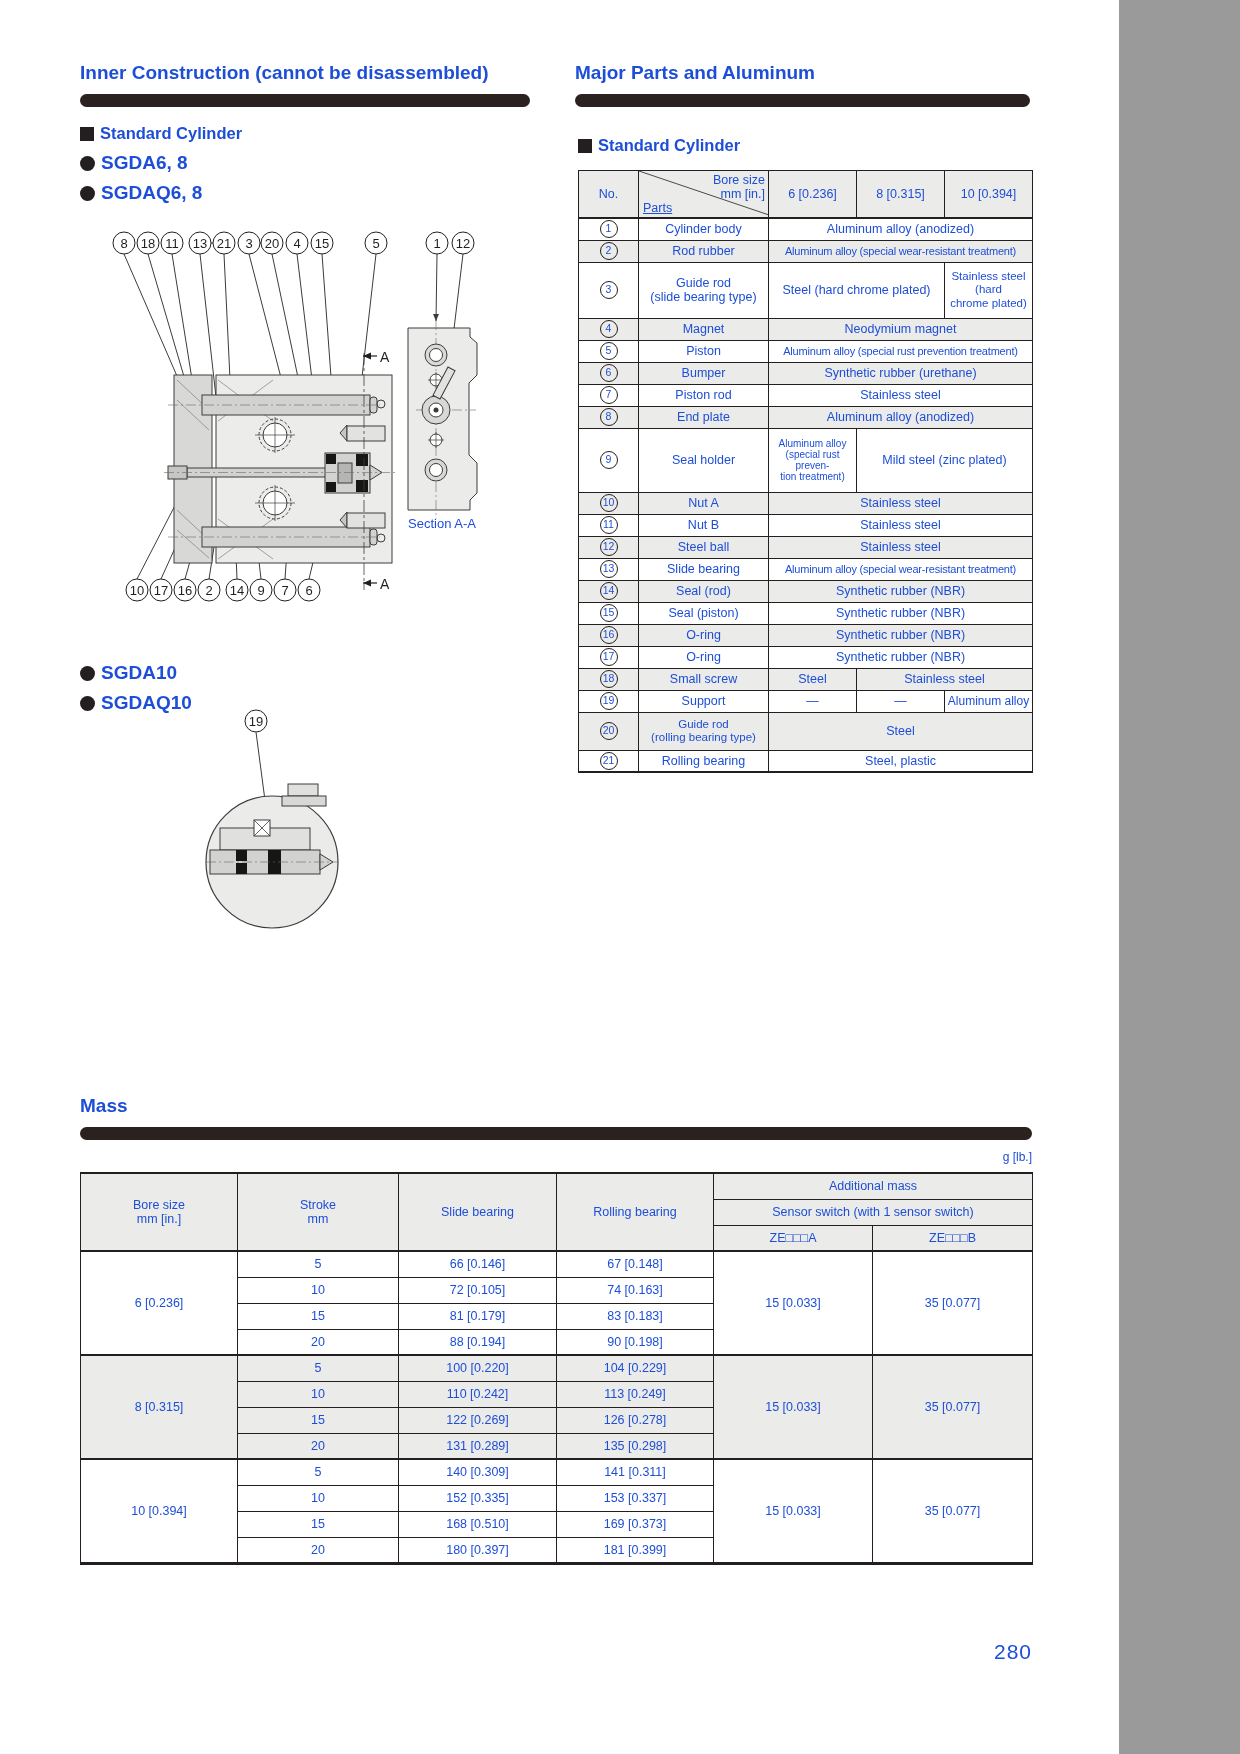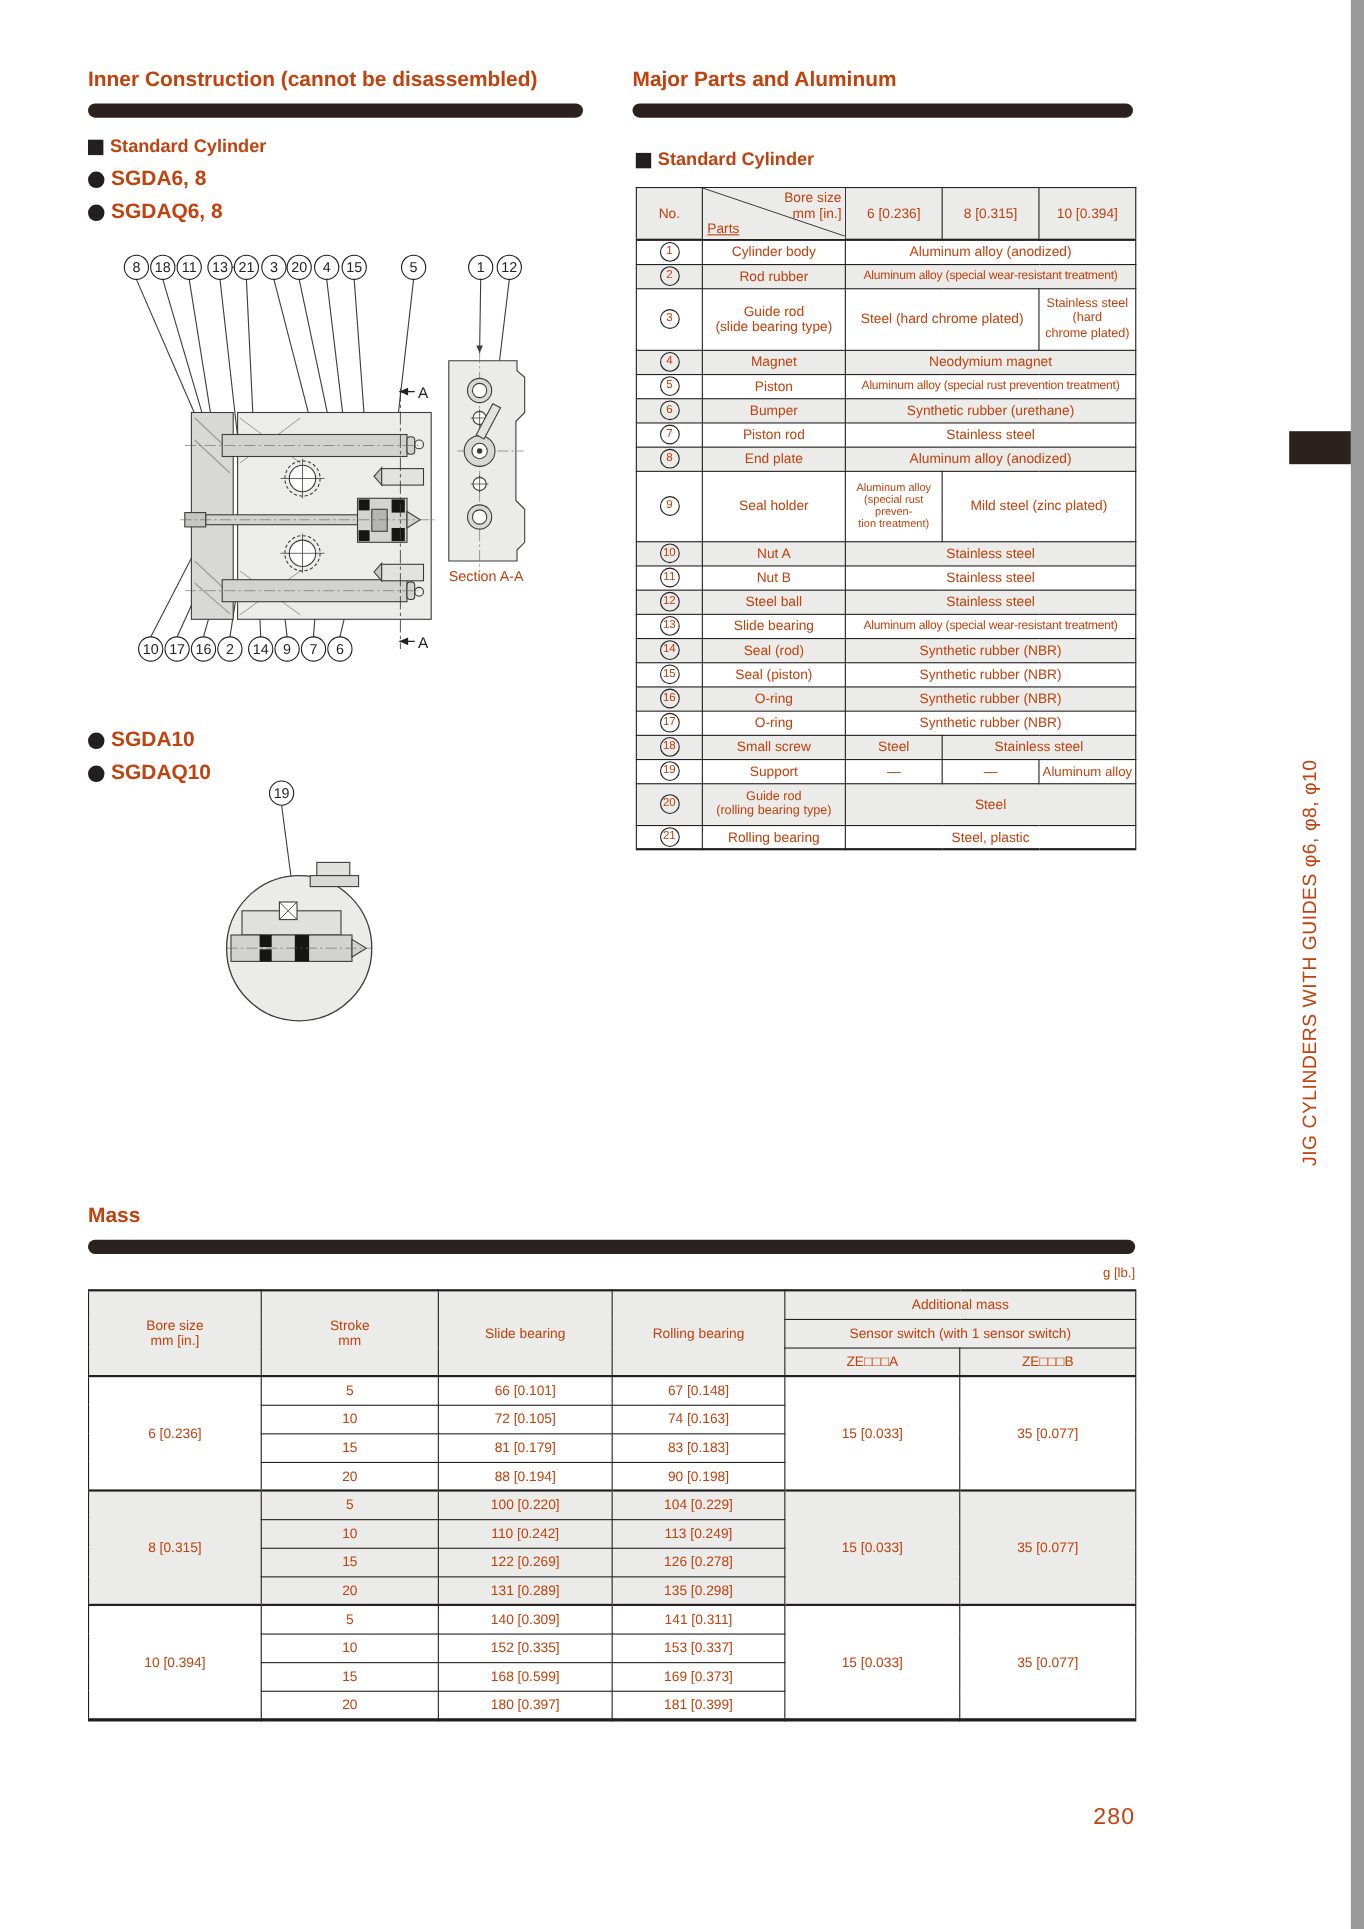--- a/index.html
+++ b/index.html
@@ -1,17 +1,17 @@
 <!DOCTYPE html>
 <html><head>
 <meta charset="utf-8">
 <style>
   html,body{margin:0;padding:0;background:#9a9a9a;}
-  .page{position:relative;width:1228px;height:1754px;background:#ffffff;
-        font-family:"Liberation Sans","DejaVu Sans",sans-serif;color:#c2410c;overflow:hidden;}
+  .page{position:relative;width:1119px;height:1754px;background:#ffffff;
+        font-family:"Liberation Sans","DejaVu Sans",sans-serif;color:#1d4ed8;overflow:hidden;}
   .abs{position:absolute;}
   .sec-title{font-size:19px;font-weight:bold;letter-spacing:0px;}
   .sec-bar{height:13px;background:#2b2220;border-radius:7px;}
   .sub-head{font-size:16.5px;font-weight:bold;display:flex;align-items:center;gap:6px;}
   .sq{width:14px;height:14px;background:#231f20;display:inline-block;}
   .model{font-size:19px;font-weight:bold;display:flex;align-items:center;gap:6px;}
   .dot{width:15px;height:15px;background:#231f20;border-radius:50%;display:inline-block;}
 
   
   table{border-collapse:collapse;}
@@ -437,21 +437,21 @@
       </tr>
       <tr style="height:26px;">
         <th>ZE□□□A</th>
         <th>ZE□□□B</th>
       </tr>
     </thead>
     <tbody>
       <tr style="height:26px;">
         <td rowspan="4" class="bold">6 [0.236]</td>
         <td>5</td>
-          <td>66 [0.101]</td>
+          <td>66 [0.146]</td>
           <td>67 [0.148]</td>
         <td rowspan="4">15 [0.033]</td>
         <td rowspan="4">35 [0.077]</td>
       </tr>
       <tr style="height:26px;">
           <td>10</td>
           <td>72 [0.105]</td>
           <td>74 [0.163]</td>
         </tr>
       <tr style="height:26px;">
@@ -497,21 +497,21 @@
         <td rowspan="4" class="gsep">15 [0.033]</td>
         <td rowspan="4" class="gsep">35 [0.077]</td>
       </tr>
       <tr style="height:26px;">
           <td>10</td>
           <td>152 [0.335]</td>
           <td>153 [0.337]</td>
         </tr>
       <tr style="height:26px;">
           <td>15</td>
-          <td>168 [0.599]</td>
+          <td>168 [0.510]</td>
           <td>169 [0.373]</td>
         </tr>
       <tr style="height:26px;">
           <td>20</td>
           <td>180 [0.397]</td>
           <td>181 [0.399]</td>
         </tr>
     </tbody>
   </table>
 

